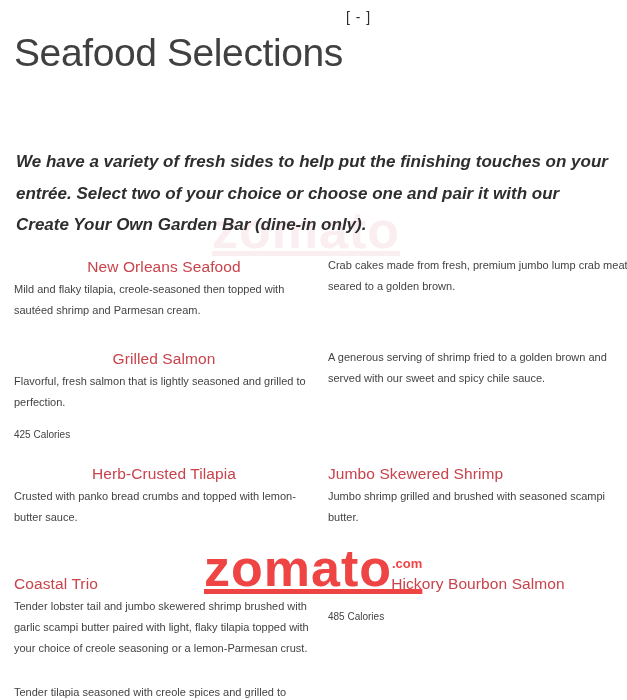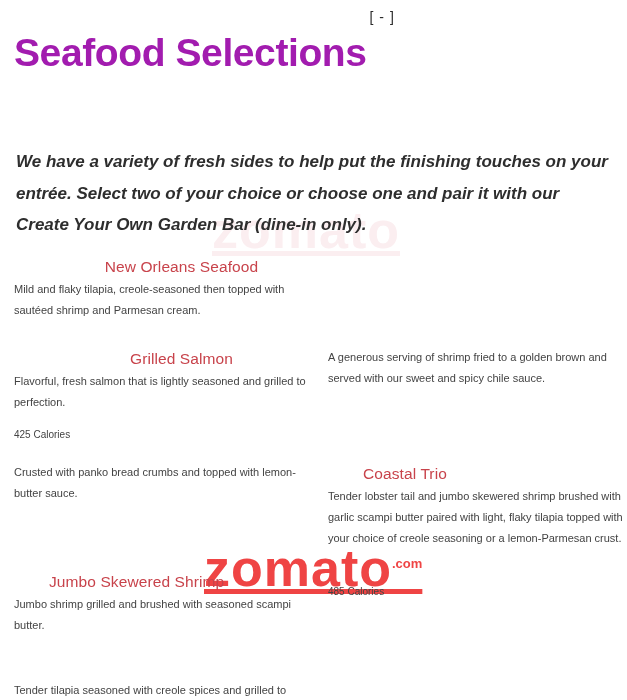--- a/index.html
+++ b/index.html
@@ -58,23 +58,23 @@
   
   .section-header {
     position: relative;
     z-index: 2;
     padding: 4px 0 0 14px;
     display: flex;
     align-items: flex-start;
   }
   .section-title {
     font-size: 39px;
-    font-weight: 700;
+    font-weight: 400;
     letter-spacing: -0.4px;
-    color: #a21caf;
+    color: #404040;
     line-height: 1.18;
     white-space: nowrap;
   }
   .collapse-toggle {
     font-size: 14px;
     color: #2b2b2b;
     margin-left: 3px;
     margin-top: 5px;
     letter-spacing: 1px;
     cursor: pointer;
@@ -106,21 +106,20 @@
   .menu-item {
     margin-bottom: 10px;
   }
   .item-title {
     font-size: 15.5px;
     font-weight: 400;
     color: #c8434b;
     line-height: 1.5;
     margin-bottom: 1px;
     letter-spacing: 0.1px;
-    margin-left: 35px;
   }
   .item-title.align-center { text-align: center; }
   .item-title.align-left   { text-align: left; }
 
   .item-desc {
     font-size: 11px;
     line-height: 1.92;
     color: #434343;
   }
   .item-calories {
@@ -155,41 +154,44 @@
   </div>
 
   <p class="intro">We have a variety of fresh sides to help put the finishing touches on your entrée. Select two of your choice or choose one and pair it with our Create Your Own Garden Bar (dine-in only).</p>
 
   <div class="menu-grid" id="menu-grid">
       <div class="menu-item row-pad-1">
         <div class="item-title align-center">New Orleans Seafood</div>
         <div class="item-desc">Mild and flaky tilapia, creole-seasoned then topped with sautéed shrimp and Parmesan cream.</div>
       </div>
       <div class="menu-item row-pad-1">
+        <div class="item-desc">Crab cakes made from fresh, premium jumbo lump crab meat seared to a golden brown.</div>
       </div>
       <div class="menu-item row-pad-2">
         <div class="item-title align-center">Grilled Salmon</div>
         <div class="item-desc">Flavorful, fresh salmon that is lightly seasoned and grilled to perfection.</div>
         <div class="item-calories">425 Calories</div>
       </div>
       <div class="menu-item row-pad-2">
         <div class="item-desc">A generous serving of shrimp fried to a golden brown and served with our sweet and spicy chile sauce.</div>
       </div>
       <div class="menu-item row-pad-3">
+        <div class="item-title align-center">Herb-Crusted Tilapia</div>
         <div class="item-desc">Crusted with panko bread crumbs and topped with lemon-butter sauce.</div>
+      </div>
+      <div class="menu-item row-pad-4">
+        <div class="item-title align-left">Jumbo Skewered Shrimp</div>
+        <div class="item-desc">Jumbo shrimp grilled and brushed with seasoned scampi butter.</div>
       </div>
       <div class="menu-item row-pad-3">
         <div class="item-title align-left">Coastal Trio</div>
         <div class="item-desc">Tender lobster tail and jumbo skewered shrimp brushed with garlic scampi butter paired with light, flaky tilapia topped with your choice of creole seasoning or a lemon-Parmesan crust.</div>
       </div>
       <div class="menu-item row-pad-4">
-        <div class="item-title align-left">Jumbo Skewered Shrimp</div>
-        <div class="item-desc">Jumbo shrimp grilled and brushed with seasoned scampi butter.</div>
-      </div>
-      <div class="menu-item row-pad-4">
+        <div class="item-title align-center">Hickory Bourbon Salmon</div>
         <div class="item-calories">485 Calories</div>
       </div>
       <div class="menu-item row-pad-5">
         <div class="item-desc">Tender tilapia seasoned with creole spices and grilled to perfection.</div>
       </div>
       <div class="menu-item row-pad-5"></div>
     </div>
 
 </div>
 

